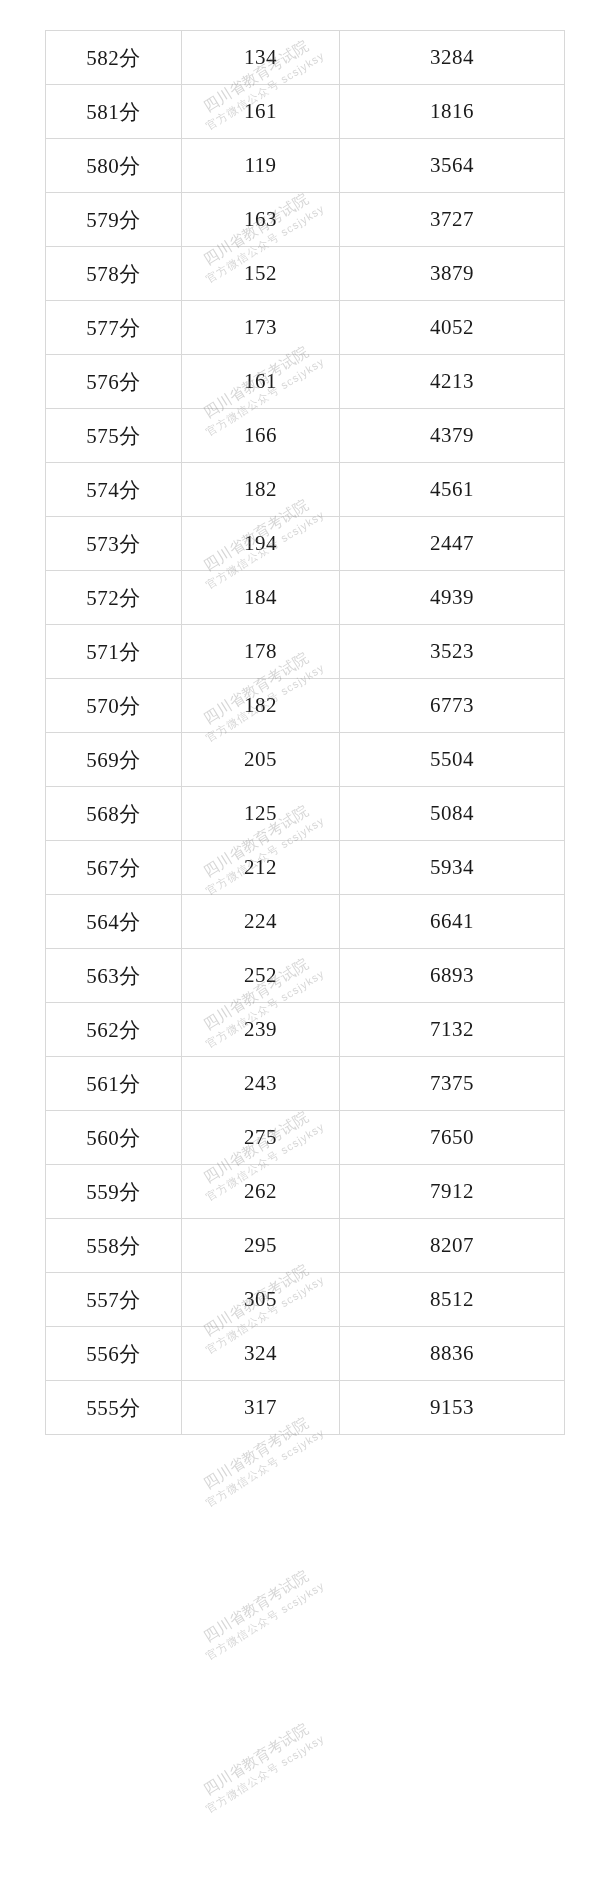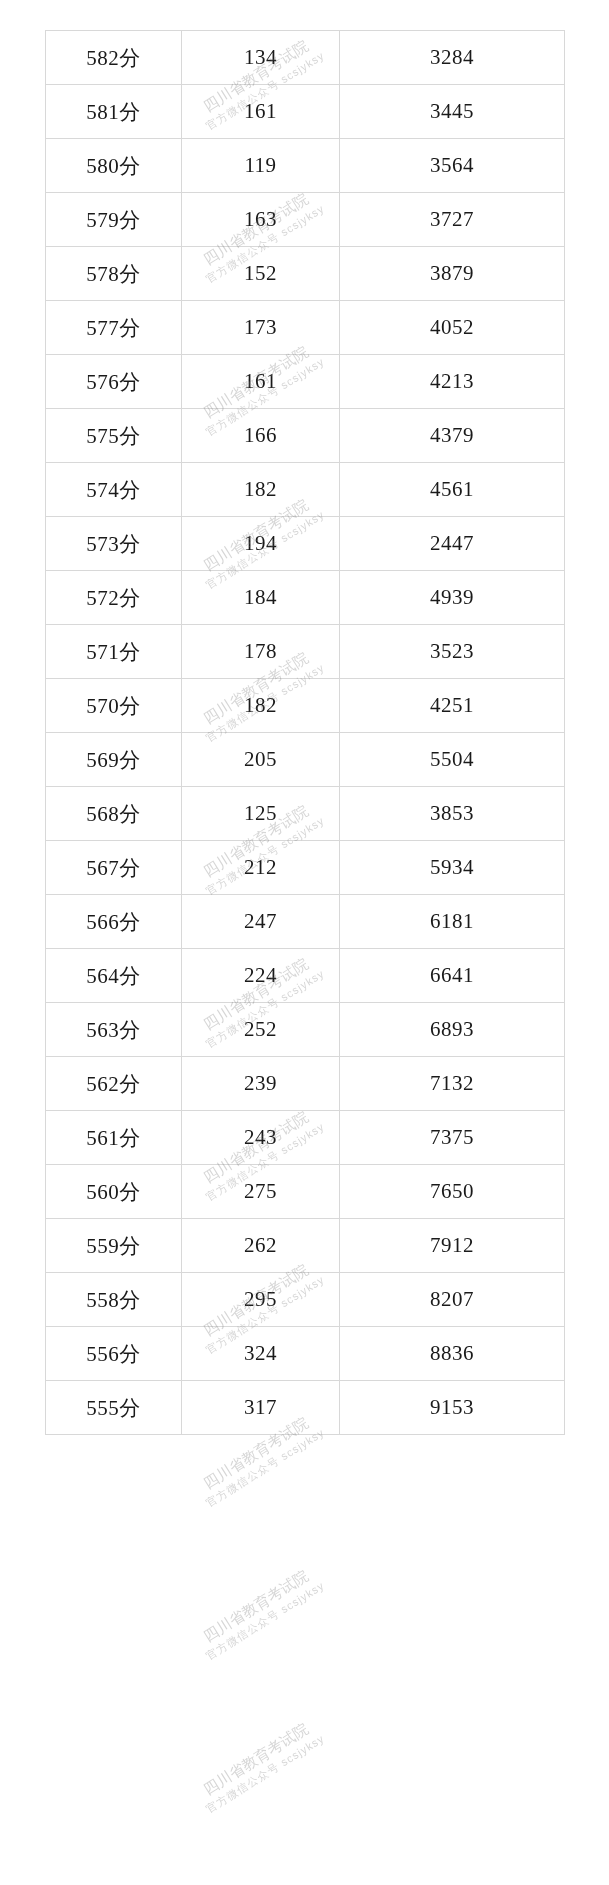--- a/index.html
+++ b/index.html
@@ -87,21 +87,21 @@
     </colgroup>
     <tbody>
         <tr>
           <td class="col-score">582分</td>
           <td class="col-count">134</td>
           <td class="col-cumulative">3284</td>
         </tr>
         <tr>
           <td class="col-score">581分</td>
           <td class="col-count">161</td>
-          <td class="col-cumulative">3445</td>
+          <td class="col-cumulative">1816</td>
         </tr>
         <tr>
           <td class="col-score">580分</td>
           <td class="col-count">119</td>
           <td class="col-cumulative">3564</td>
         </tr>
         <tr>
           <td class="col-score">579分</td>
           <td class="col-count">163</td>
           <td class="col-cumulative">3727</td>
@@ -142,43 +142,38 @@
           <td class="col-cumulative">4939</td>
         </tr>
         <tr>
           <td class="col-score">571分</td>
           <td class="col-count">178</td>
           <td class="col-cumulative">3523</td>
         </tr>
         <tr>
           <td class="col-score">570分</td>
           <td class="col-count">182</td>
-          <td class="col-cumulative">4251</td>
+          <td class="col-cumulative">6773</td>
         </tr>
         <tr>
           <td class="col-score">569分</td>
           <td class="col-count">205</td>
           <td class="col-cumulative">5504</td>
         </tr>
         <tr>
           <td class="col-score">568分</td>
           <td class="col-count">125</td>
-          <td class="col-cumulative">3853</td>
+          <td class="col-cumulative">5084</td>
         </tr>
         <tr>
           <td class="col-score">567分</td>
           <td class="col-count">212</td>
           <td class="col-cumulative">5934</td>
         </tr>
         <tr>
-          <td class="col-score">566分</td>
-          <td class="col-count">247</td>
-          <td class="col-cumulative">6181</td>
-        </tr>
-        <tr>
           <td class="col-score">564分</td>
           <td class="col-count">224</td>
           <td class="col-cumulative">6641</td>
         </tr>
         <tr>
           <td class="col-score">563分</td>
           <td class="col-count">252</td>
           <td class="col-cumulative">6893</td>
         </tr>
         <tr>
@@ -198,20 +193,25 @@
         </tr>
         <tr>
           <td class="col-score">559分</td>
           <td class="col-count">262</td>
           <td class="col-cumulative">7912</td>
         </tr>
         <tr>
           <td class="col-score">558分</td>
           <td class="col-count">295</td>
           <td class="col-cumulative">8207</td>
+        </tr>
+        <tr>
+          <td class="col-score">557分</td>
+          <td class="col-count">305</td>
+          <td class="col-cumulative">8512</td>
         </tr>
         <tr>
           <td class="col-score">556分</td>
           <td class="col-count">324</td>
           <td class="col-cumulative">8836</td>
         </tr>
         <tr>
           <td class="col-score">555分</td>
           <td class="col-count">317</td>
           <td class="col-cumulative">9153</td>

